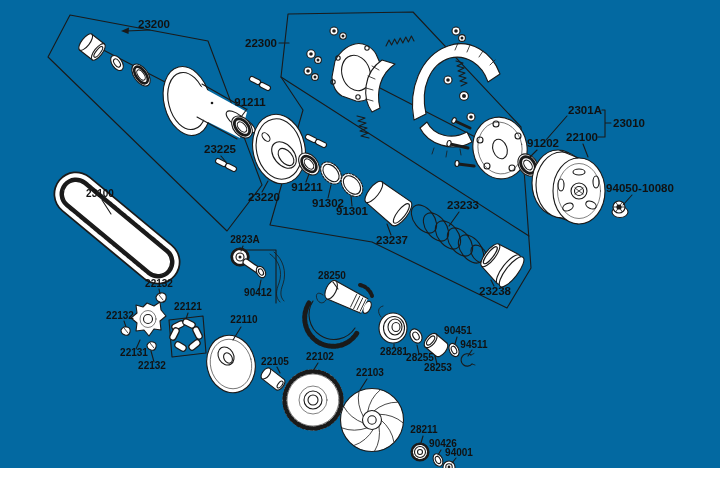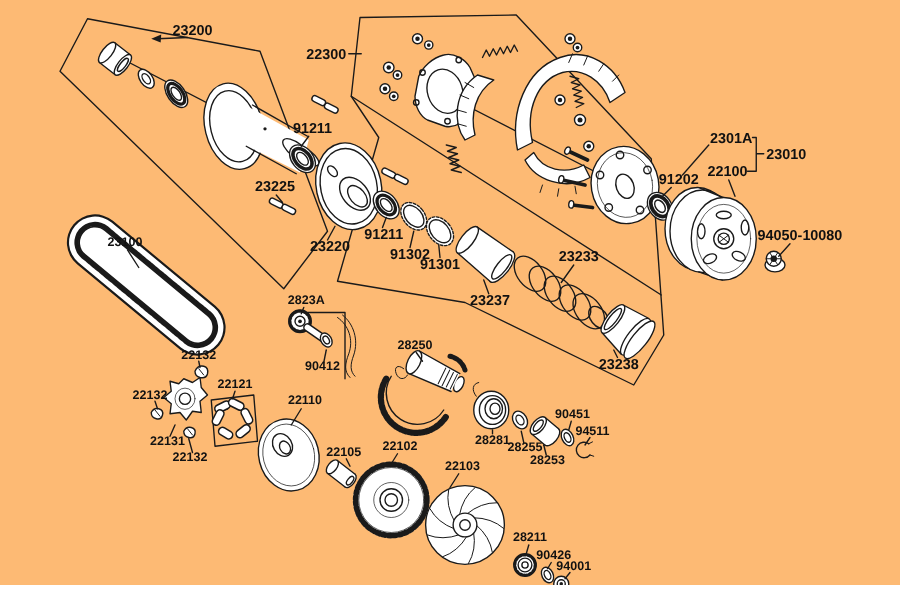--- a/index.html
+++ b/index.html
@@ -1,16 +1,16 @@
 <!DOCTYPE html>
 <html><head>
 <meta charset="utf-8">
 <style>
   html,body{margin:0;padding:0;background:#fff}
-  .stage{position:relative;width:720px;height:468px;background:#fdba74;overflow:hidden}
+  .stage{position:relative;width:720px;height:468px;background:#0369a1;overflow:hidden}
   svg{display:block}
   path,ellipse,circle,line,polygon,polyline,rect{stroke:#1a1a1a;stroke-width:1.1;fill:none;stroke-linecap:round;stroke-linejoin:round}
   .w{fill:#fff}
   .dk{fill:#1a1a1a;stroke:none}
   .ld{stroke-width:.8}
   .thin{stroke-width:.55}
   text{font-family:"Liberation Sans","DejaVu Sans",sans-serif;font-weight:bold;fill:#111;stroke:none}
   text.L{font-size:11.5px}
   text.S{font-size:10px}
 </style>

